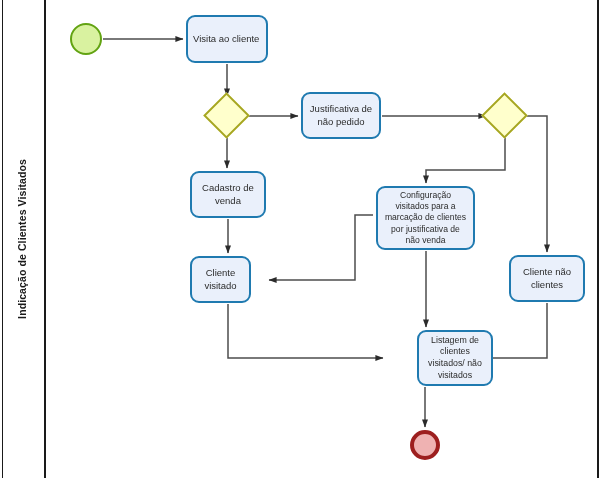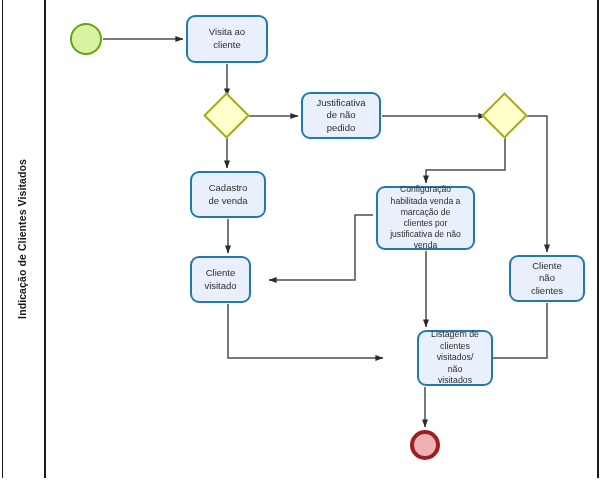--- a/index.html
+++ b/index.html
@@ -73,21 +73,21 @@
     box-sizing: border-box;
     background: #eaf0fb;
     border: 2px solid #1f7ab0;
     border-radius: 9px;
     display: flex;
     align-items: center;
     text-align: center;
     color: #2b2b2b;
     font-size: 9.5px;
     line-height: 1.32;
-    padding: 2px 12px;
+    padding: 2px 5px;
   }
   .gateway {
     position: absolute;
     box-sizing: border-box;
     background: #ffffcc;
     border: 2px solid #a6a622;
     transform: rotate(45deg);
   }
   .event {
     position: absolute;
@@ -164,21 +164,21 @@
     <span>Justificativa de não pedido</span>
   </div>
 
   <div class="gateway" style="left:488px; top:99px; width:33px; height:33px;"></div>
 
   <div class="task" style="left:190px; top:171px; width:76px; height:47px;">
     <span>Cadastro de venda</span>
   </div>
 
   <div class="task" style="left:376px; top:186px; width:99px; height:64px; font-size:8.6px; line-height:1.3;">
-    <span>Configuração habilitada venda a marcação de clientes por justificativa de não venda</span>
+    <span>Configuração visitados para a marcação de clientes por justificativa de não venda</span>
   </div>
 
   <div class="task" style="left:190px; top:256px; width:61px; height:47px;">
     <span>Cliente visitado</span>
   </div>
 
   <div class="task" style="left:509px; top:255px; width:76px; height:47px;">
     <span>Cliente não clientes</span>
   </div>
 

